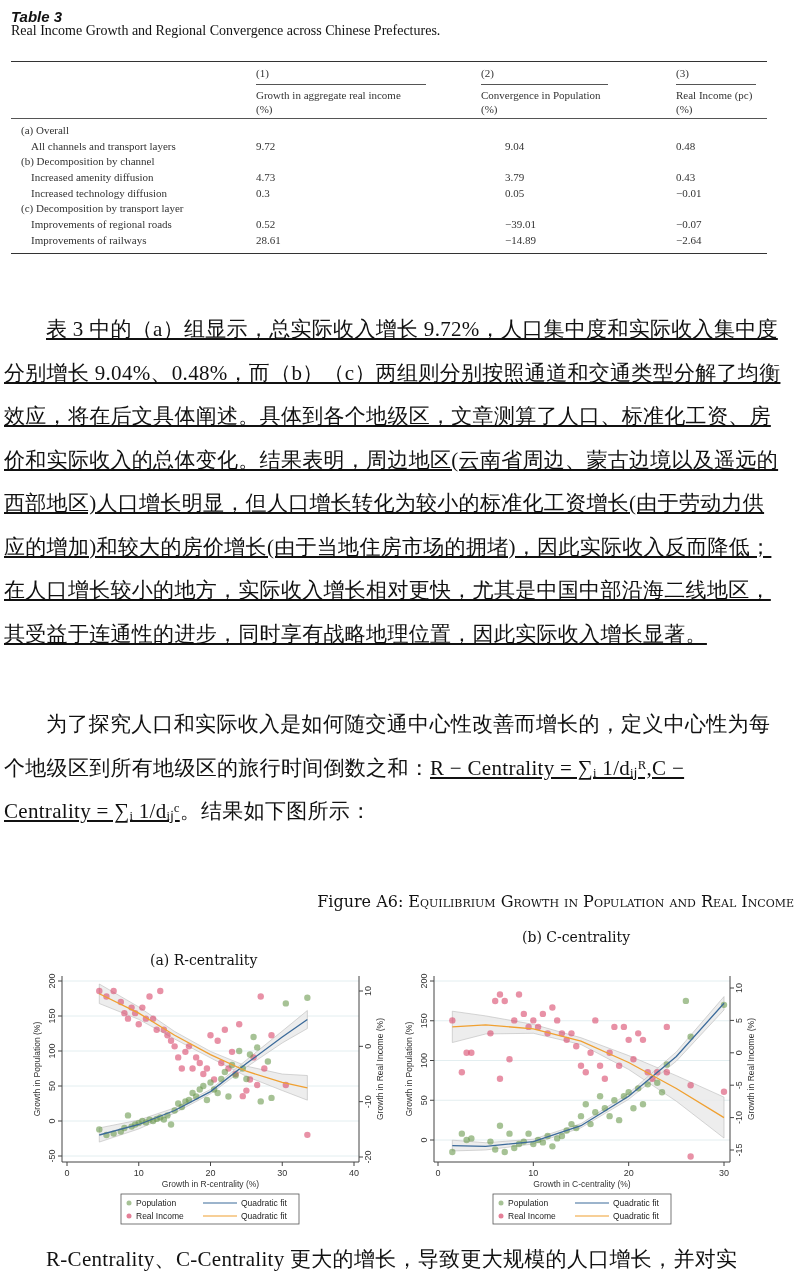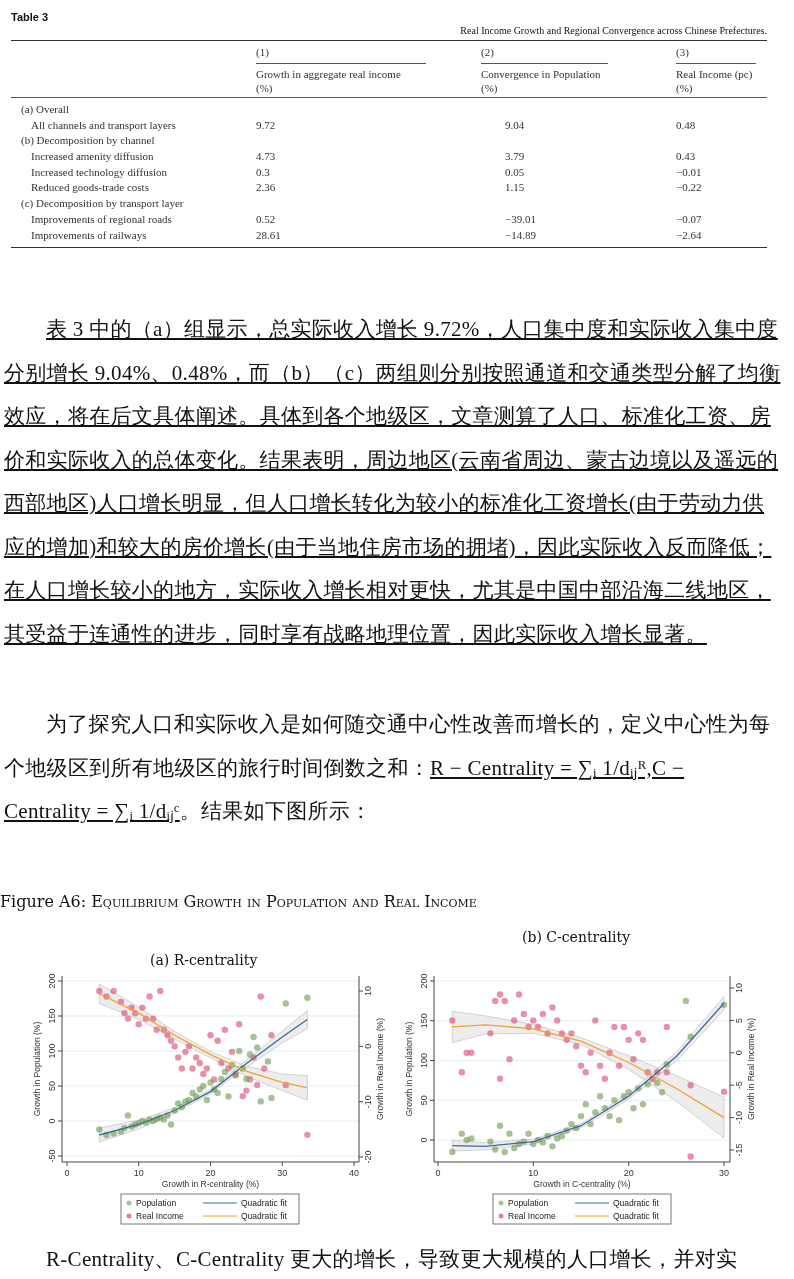--- a/index.html
+++ b/index.html
@@ -1,40 +1,40 @@
 <!DOCTYPE html>
 <html><head>
 <meta charset="utf-8">
 <style>
   * { box-sizing: border-box; margin: 0; padding: 0; }
   body { width: 794px; height: 1279px; background: #fff; position: relative; overflow: hidden; font-family: "Liberation Serif", serif; color: #111; }
   .table-wrap { position: absolute; left: 11px; top: 10px; width: 756px; }
-  .tbl-title { font-family: "Liberation Sans", sans-serif; font-weight: bold; font-size: 11px; line-height: 14px; }
-  .tbl-caption { font-family: "Liberation Serif", serif; font-size: 10px; line-height: 14px; margin-bottom: 2px; text-align: right; }
+  .tbl-title { font-family: "Liberation Sans", sans-serif; font-weight: bold; font-size: 15px; line-height: 14px; font-style: italic; }
+  .tbl-caption { font-family: "Liberation Serif", serif; font-size: 14px; line-height: 14px; margin-bottom: 23px; }
   .rule-top { border-top: 1.5px solid #333; }
   .rule-mid { border-top: 1px solid #555; }
   .rule-bot { border-top: 1.5px solid #333; margin-top: 4px; }
   .hdr { position: relative; height: 56px; font-size: 11px; color: #333; }
   .hdr .col { position: absolute; top: 4px; }
   .hdr .num { line-height: 14px; }
   .hdr .line { border-top: 1px solid #555; margin: 4px 0 3px 0; }
   .hdr .lbl { line-height: 14px; }
   .rows { padding-top: 4px; font-size: 11px; color: #333; }
   .row { position: relative; height: 15.7px; line-height: 15.7px; white-space: nowrap; }
   .row .name { position: absolute; left: 10px; }
   .row.sub .name { left: 20px; }
   .row .v1 { position: absolute; left: 245px; }
   .row .v2 { position: absolute; left: 470px; margin-left: 24px; }
   .row .v3 { position: absolute; left: 665px; }
   .para { position: absolute; left: 4px; width: 780px; font-size: 21px; line-height: 43.5px; letter-spacing: 0.3px; }
   .p1 { top: 308px; text-indent: 42px; text-decoration: underline; }
   .p2 { top: 703px; text-indent: 42px; }
   .p3 { top: 1238px; left: 46px; }
   .formula { text-decoration: underline; font-family: "Liberation Serif", serif; }
-  .fig-title { position: absolute; top: 892px; left: 0; width: 794px; text-align: left; font-family: "DejaVu Serif", serif; font-size: 16px; }
+  .fig-title { position: absolute; top: 892px; left: 0; width: 794px; text-align: right; font-family: "DejaVu Serif", serif; font-size: 16px; }
   .fig-title .sc { font-variant: small-caps; }
   .sub-a { position: absolute; top: 929px; left: 150px; font-family: "DejaVu Serif", serif; font-size: 14px; margin-top: 23px; }
   .sub-b { position: absolute; top: 929px; left: 522px; font-family: "DejaVu Serif", serif; font-size: 14px; }
   svg text { font-family: "Liberation Sans", sans-serif; }
 </style>
 </head>
 <body>
 
 <div class="table-wrap">
   <div class="tbl-title">Table 3</div>
@@ -78,26 +78,20 @@
         <span class="name">Increased amenity diffusion</span>
         <span class="v1">4.73</span>
         <span class="v2">3.79</span>
         <span class="v3">0.43</span>
       </div>
       <div class="row sub">
         <span class="name">Increased technology diffusion</span>
         <span class="v1">0.3</span>
         <span class="v2">0.05</span>
         <span class="v3">−0.01</span>
-      </div>
-      <div class="row sub">
-        <span class="name">Reduced goods-trade costs</span>
-        <span class="v1">2.36</span>
-        <span class="v2">1.15</span>
-        <span class="v3">−0.22</span>
       </div>
       <div class="row">
         <span class="name">(c) Decomposition by transport layer</span>
       </div>
       <div class="row sub">
         <span class="name">Improvements of regional roads</span>
         <span class="v1">0.52</span>
         <span class="v2">−39.01</span>
         <span class="v3">−0.07</span>
       </div>

